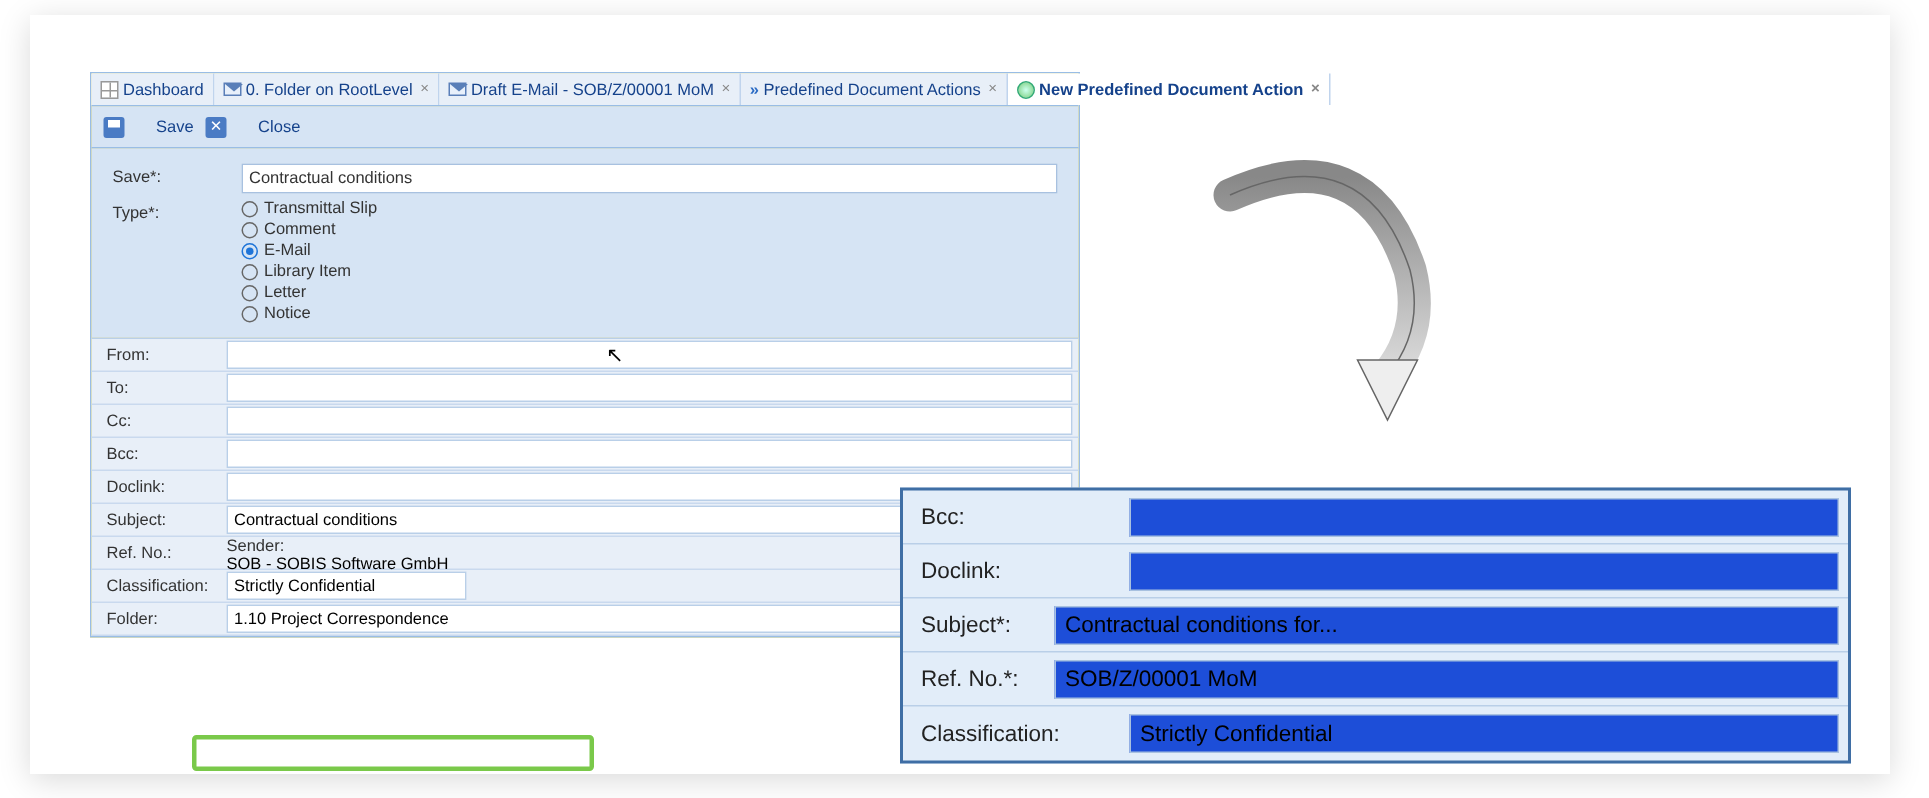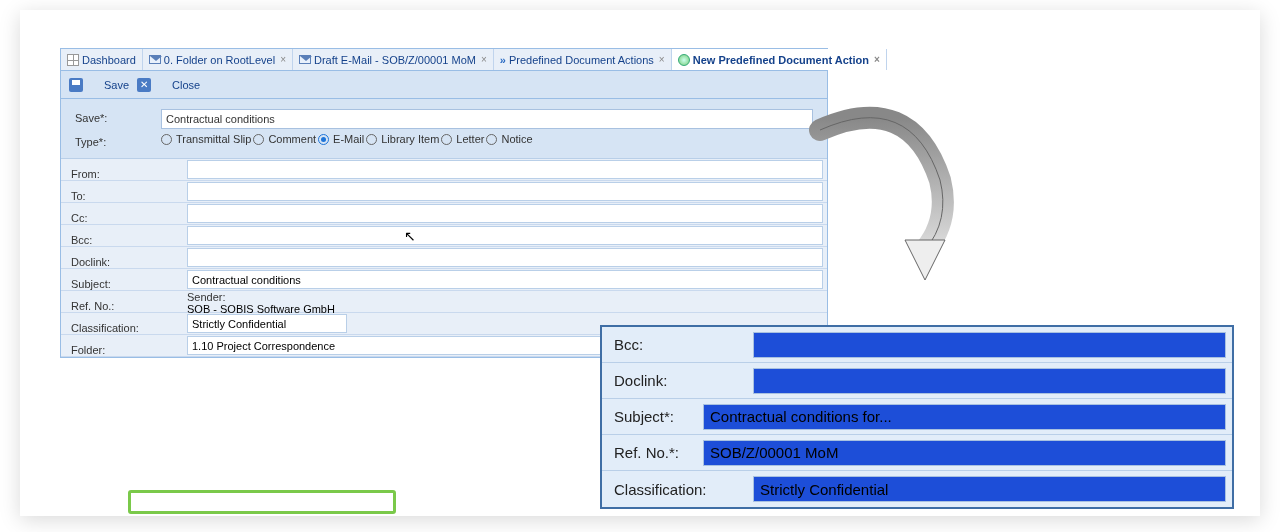--- a/index.html
+++ b/index.html
@@ -1,47 +1,47 @@
 <!DOCTYPE html>
 <html><head>
 <meta charset="utf-8">
 <style>
   * { box-sizing: border-box; margin: 0; padding: 0; }
   body { font-family: Arial, sans-serif; font-size: 11px; background: #fff; width: 1286px; height: 532px; position: relative; }
   
   .outer-shadow { position: absolute; left: 20px; top: 10px; width: 1240px; height: 506px; background: #fff; box-shadow: 0 4px 20px rgba(0,0,0,0.15); }
 
   
-  .panel { position: absolute; left: 60px; top: 48px; width: 768px; border: 1px solid #99bde5; background: #fde047; }
+  .panel { position: absolute; left: 60px; top: 48px; width: 660px; border: 1px solid #99bde5; background: #fde047; }
   
   
   .tabbar { display: flex; background: #fff; border-bottom: 1px solid #99bde5; height: 22px; }
   .tab { display: flex; align-items: center; gap: 3px; padding: 0 6px; border-right: 1px solid #c0d4ed; font-size: 11px; color: #15428b; background: #e8eff8; white-space: nowrap; }
   .tab.active { background: #fff; font-weight: bold; }
   .tab .close-x { color: #888; font-size: 10px; margin-left: 2px; }
   
   
   .toolbar { display: flex; align-items: center; gap: 8px; padding: 4px 8px; background: #d6e4f4; border-bottom: 1px solid #99bde5; height: 28px; }
   .toolbtn { display: flex; align-items: center; gap: 21px; font-size: 11px; color: #15428b; cursor: pointer; }
   
   
   .form { padding: 10px 14px 6px 14px; background: #d6e4f4; }
   .row { display: flex; align-items: flex-start; margin-bottom: 4px; }
   .row .lbl { width: 86px; color: #333; font-size: 11px; padding-top: 3px; }
   .row .fld { flex: 1; }
   .textin { width: 100%; height: 20px; border: 1px solid #a8c1e0; background: #fff; padding: 2px 4px; font-size: 11px; color: #333; }
-  .radios { display: flex; flex-direction: row; gap: 2px; }
+  .radios { display: flex; flex-direction: column; gap: 2px; }
   .radioitem { display: flex; align-items: center; gap: 4px; font-size: 11px; color: #333; }
   .radio-circle { width: 11px; height: 11px; border: 1px solid #666; border-radius: 50%; display: inline-block; position: relative; }
   .radio-circle.checked { border-color: #1e74d8; }
   .radio-circle.checked::after { content:''; position:absolute; left:2px; top:2px; width:5px; height:5px; background:#1e74d8; border-radius:50%; }
   
   
   .grid { background: #e8eff8; border-top: 1px solid #b9cfe8;}
-  .gridrow { display: flex; border-bottom: 1px solid #c9d9ee; height: 22px; align-items: flex-end; gap: 36px; }
+  .gridrow { display: flex; border-bottom: 1px solid #c9d9ee; height: 22px; align-items: center; }
   .gridrow .glbl { width: 90px; padding-left: 10px; font-size: 11px; color: #333; }
   .gridrow .gfld { flex: 1; padding: 0 4px 0 0; height: 100%; }
   .gridrow .gfld .gin { width: 100%; height: 19px; margin-top:1px; border: 1px solid #b9cfe8; background: #fff; font-size: 11px; padding: 0 4px; display:flex; align-items:center; }
   .gridrow .gfld .sublbl { font-size:11px; color:#333; padding-right:6px; }
 
   .highlight-box { position:absolute; border:3px solid #7ac94a; border-radius:3px; pointer-events:none; }
 
   
   .arrow-svg { position:absolute; left: 800px; top: 100px; width: 166px; height: 190px; }
 

